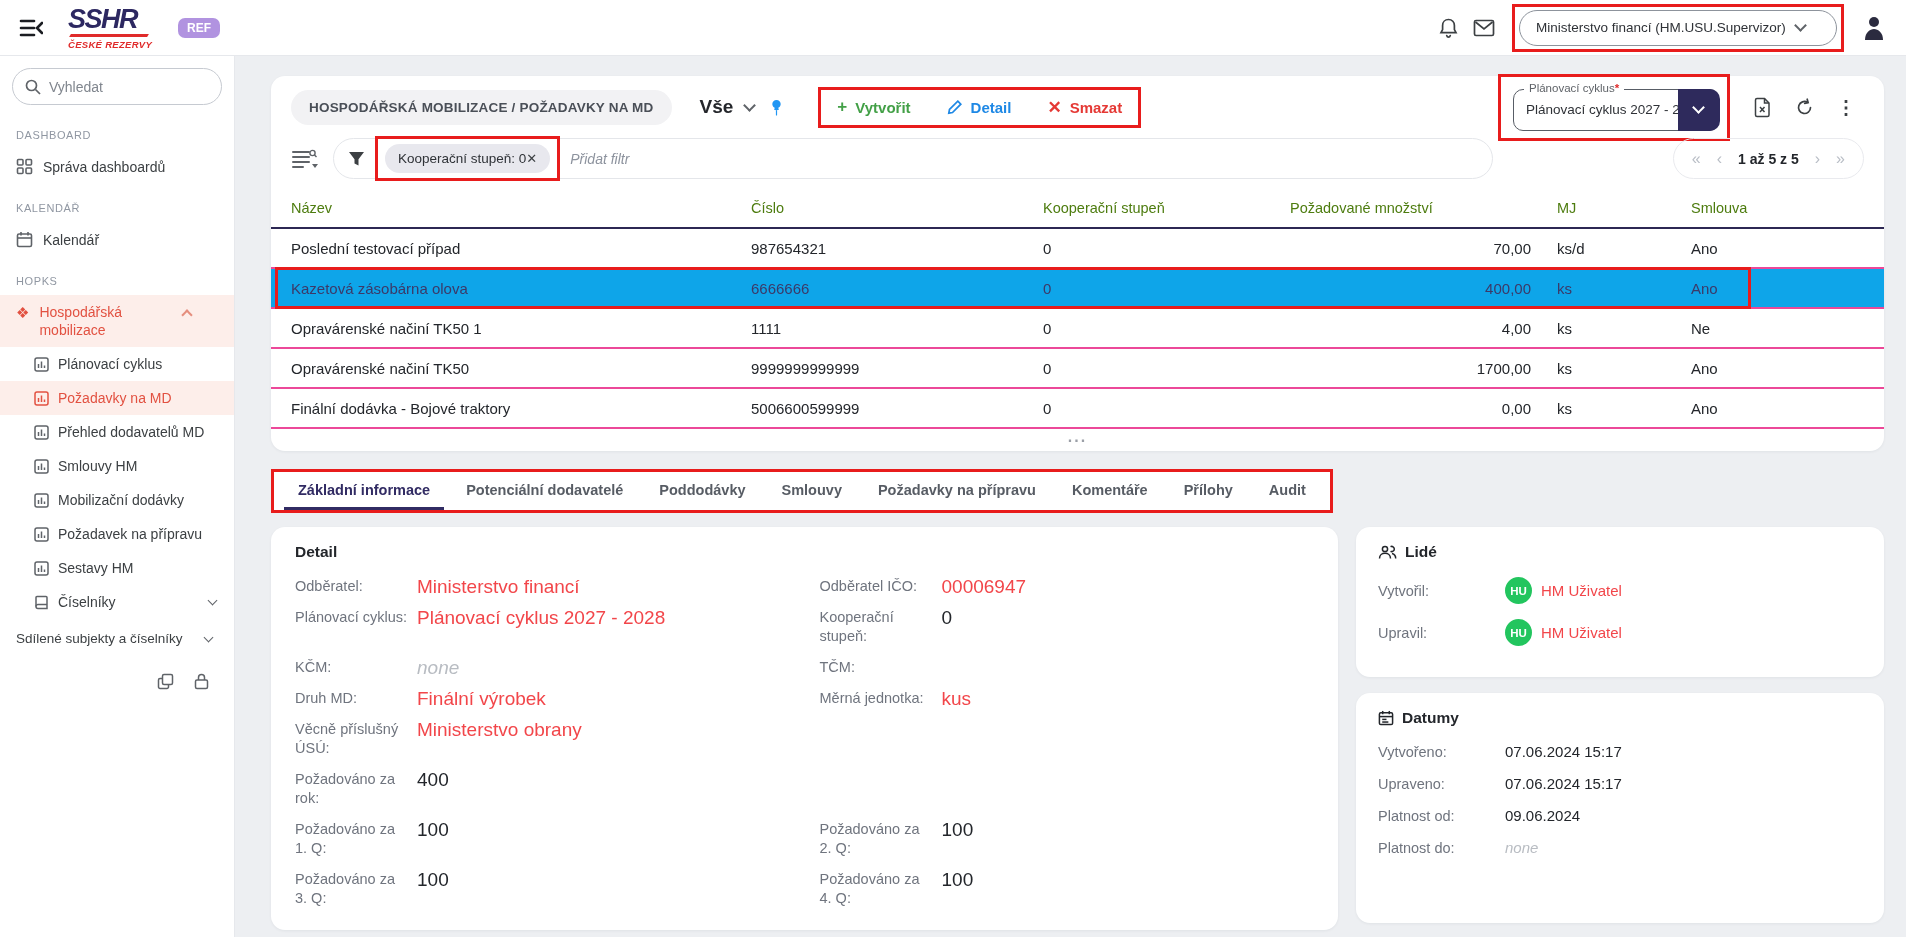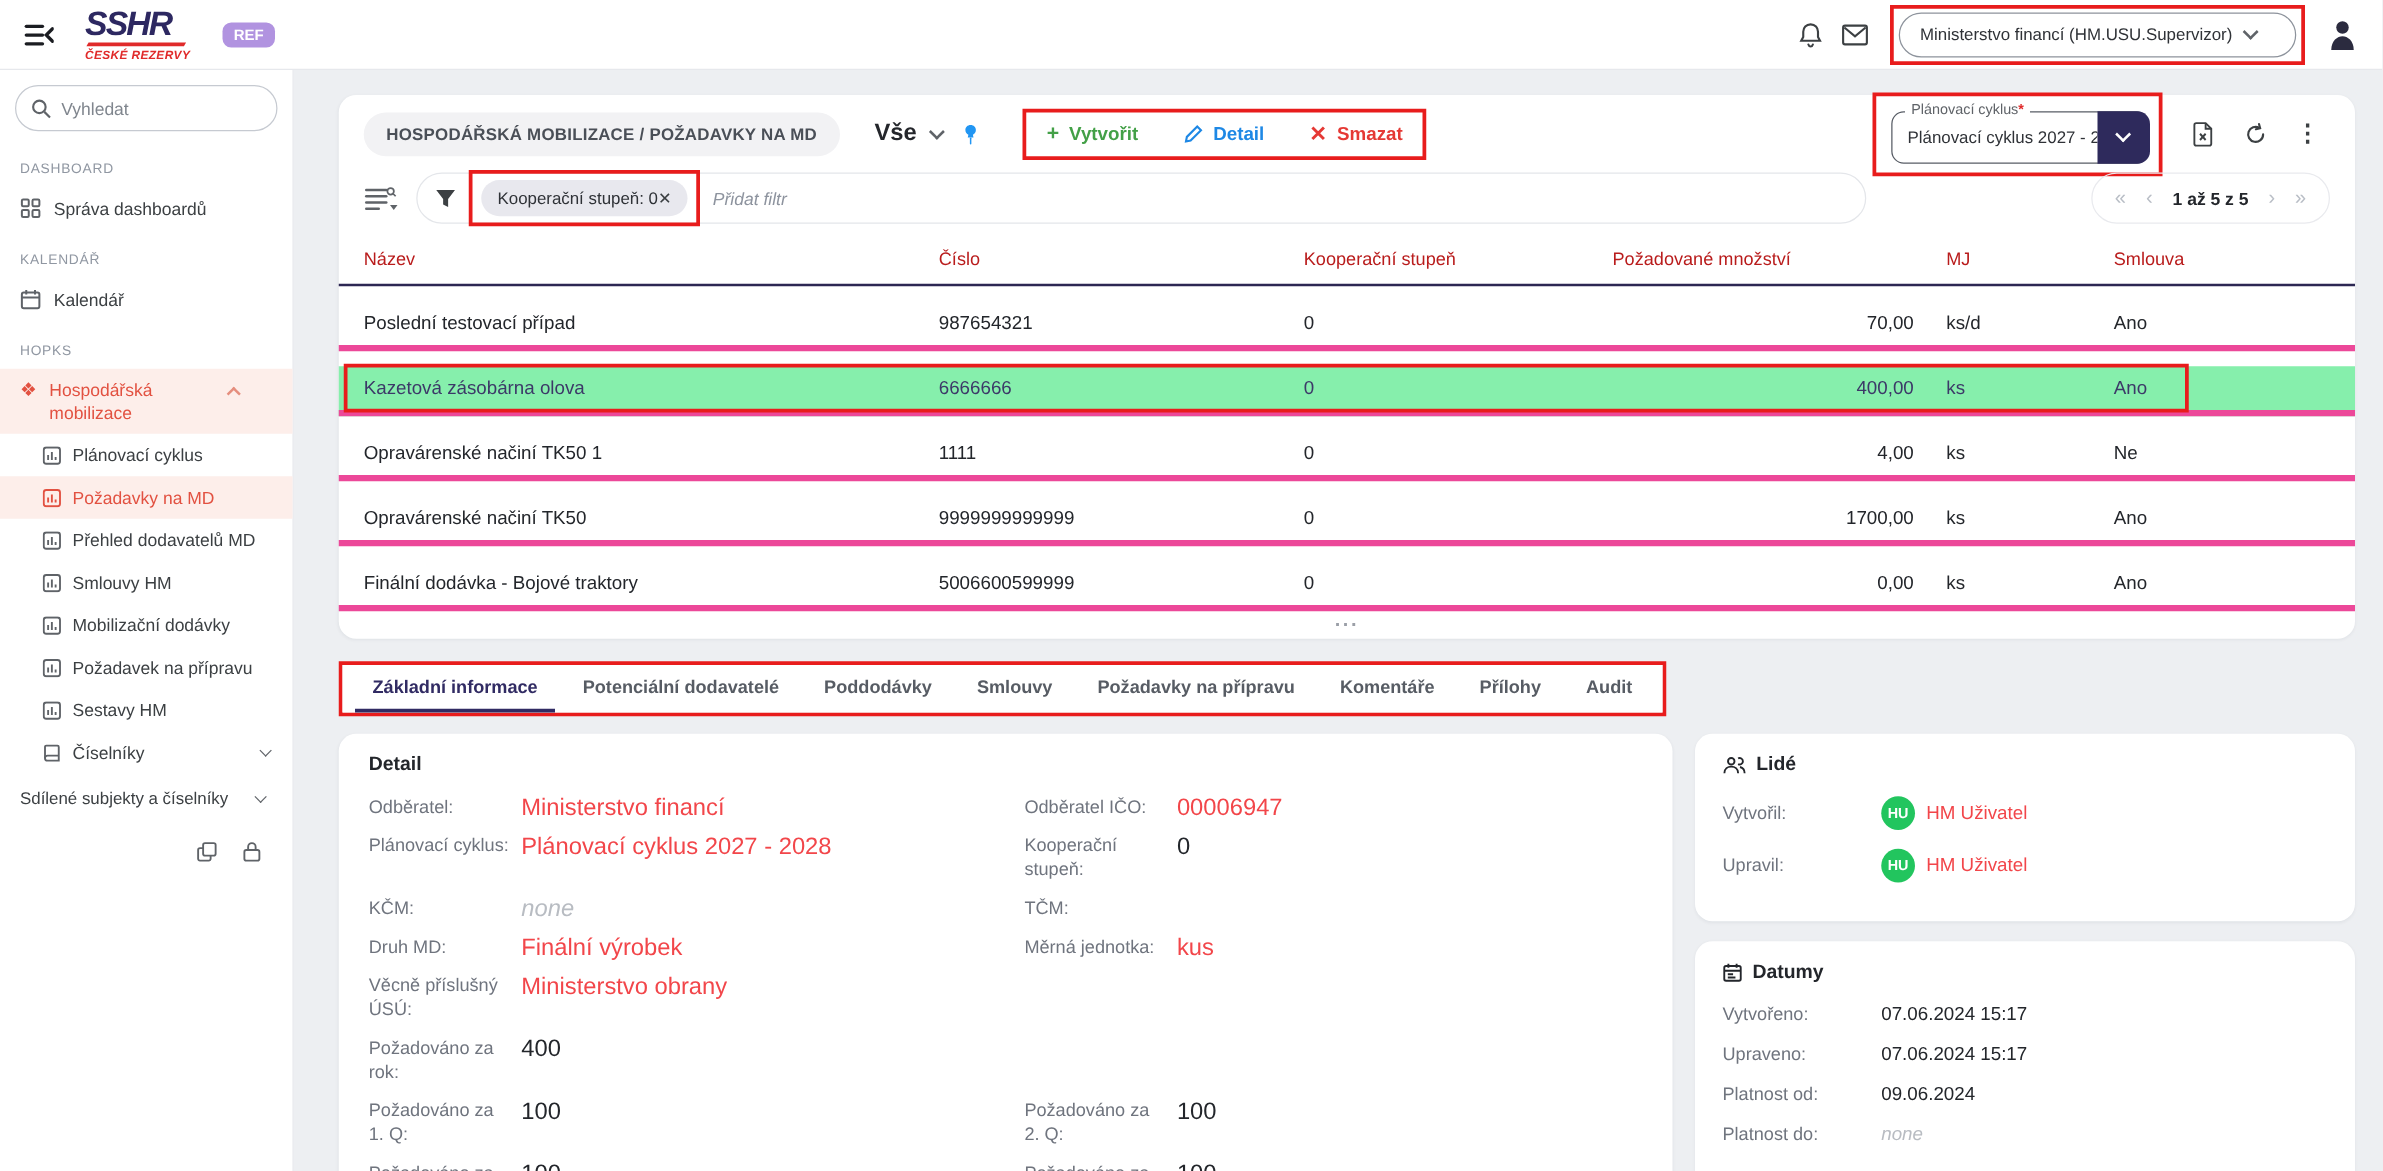--- a/index.html
+++ b/index.html
@@ -91,25 +91,25 @@
   .chip-annot { padding:5px 7px; display:inline-flex; }
   .chip { background:#e8e8ee; border-radius:999px; padding:7px 13px; display:inline-flex; align-items:center; gap:0; font-size:13.5px; color:#2f3237; white-space:nowrap; cursor:pointer; }
   .chip-close { font-size:13px; color:#3c4043; cursor:pointer; }
   .filter-input { border:none; outline:none; flex:1; font-size:14px; font-family:"Liberation Sans",sans-serif; color:#0c4a6e; background:transparent;font-style:italic; }
   .filter-input::placeholder { color:#8d939e; }
   .pagination { margin-left:auto; border:1.5px solid #e9eaee; border-radius:999px; height:41px; display:flex; align-items:center; gap:16px; padding:0 18px; }
   .pg-btn { background:none; border:none; font-size:16px; color:#b9bec6; cursor:pointer; font-family:"Liberation Sans",sans-serif; }
   .pg-text { font-size:14px; font-weight:700; color:#23262b; white-space:nowrap; }
   
   .grid-cols { display:grid; grid-template-columns:460px 292px 247px 267px 134px 1fr; align-items:center; }
-  .thead { padding:0 20px; height:40px; border-bottom:2px solid #2c2753; font-size:14.5px; color:#b91c1c; }
-  .trow { padding:0 20px; height:40px; border-bottom:5px solid #ec4899; font-size:15px; color:#23262b; position:relative; cursor:pointer;margin-top:12px; }
+  .thead { padding:0 20px; height:40px; border-bottom:2px solid #2c2753; font-size:14.5px; color:#4d7c0f; }
+  .trow { padding:0 20px; height:40px; border-bottom:2px solid #ec4899; font-size:15px; color:#23262b; position:relative; cursor:pointer; }
   .trow:last-of-type { border-bottom:1px solid #ededf1; }
   .cell-qty { text-align:right; padding-right:26px; }
-  .trow.selected { background:#86efac; color:#3c3968; }
+  .trow.selected { background:#0ea5e9; color:#3c3968; }
   .row-annot { position:absolute; left:4px; right:133px; top:-2px; bottom:-2px; border:3px solid #e81c1c; pointer-events:none; z-index:5; }
   .expander { text-align:center; color:#9b9fa7; font-size:16px; font-weight:700; letter-spacing:2px; padding:1px 0 7px 0; line-height:14px; cursor:pointer; }
   
   .tabs-annot { display:inline-flex; position:relative; margin-top:18px; border:3px solid #e81c1c; }
   .tabs-bar { display:inline-flex; align-items:stretch; background:#fff; height:38px; padding:0 10px; gap:8px; }
   .tab { display:flex; align-items:center; padding:0 14px; font-size:14.5px; font-weight:600; color:#575c64; cursor:pointer; border-bottom:3px solid transparent; white-space:nowrap; }
   .tab.active { color:#312b63; font-weight:700; border-bottom-color:#312b63; }
   
   .bottom { display:flex; gap:18px; margin-top:14px; align-items:flex-start; }
   .detail-card { width:1067px; padding:16px 24px 10px 24px; }

